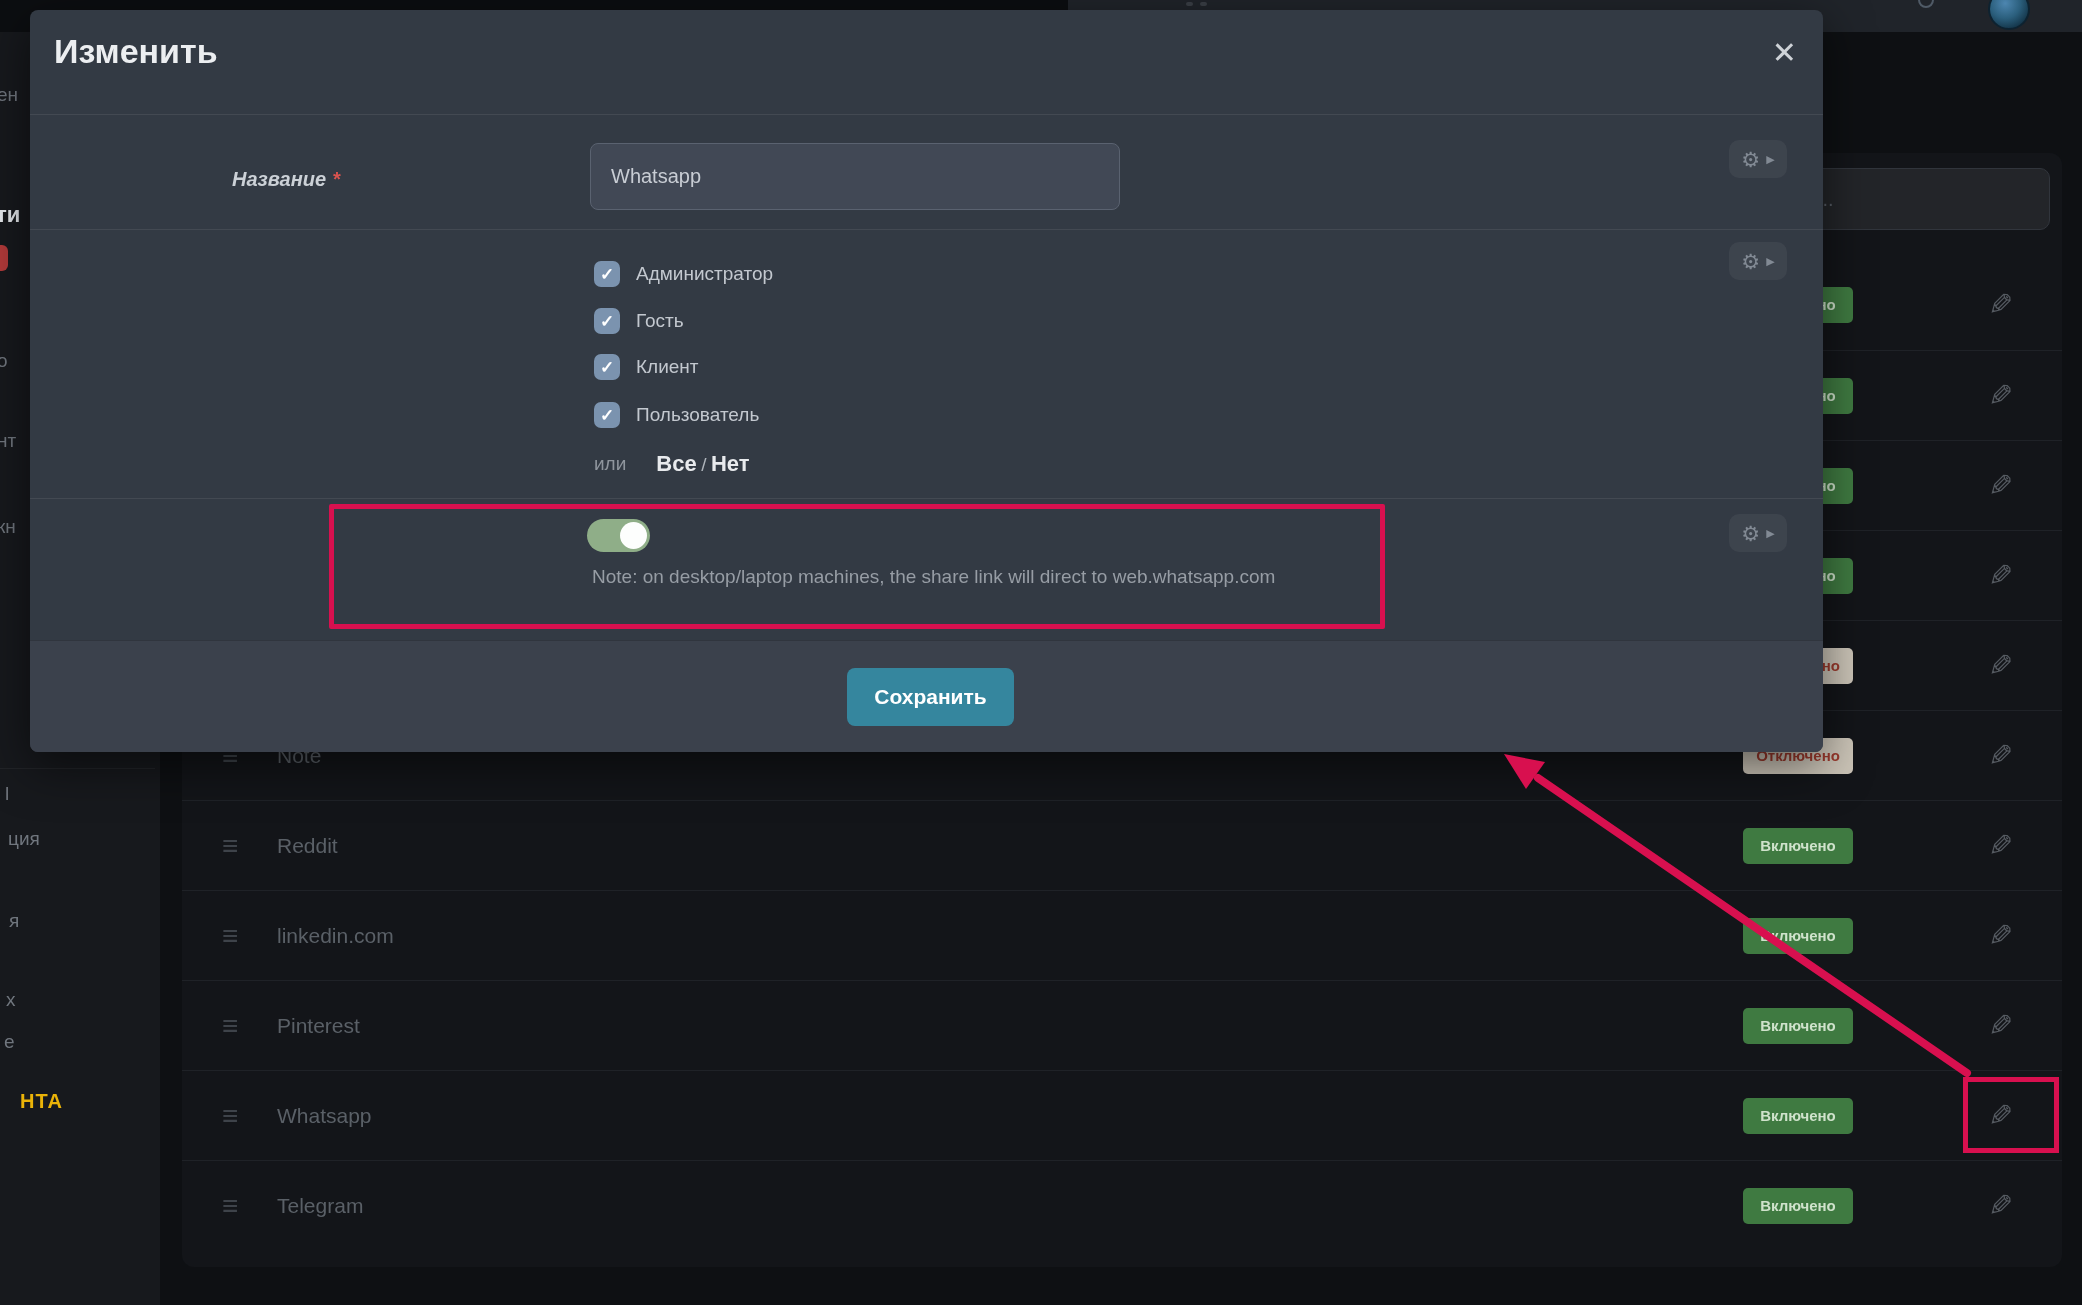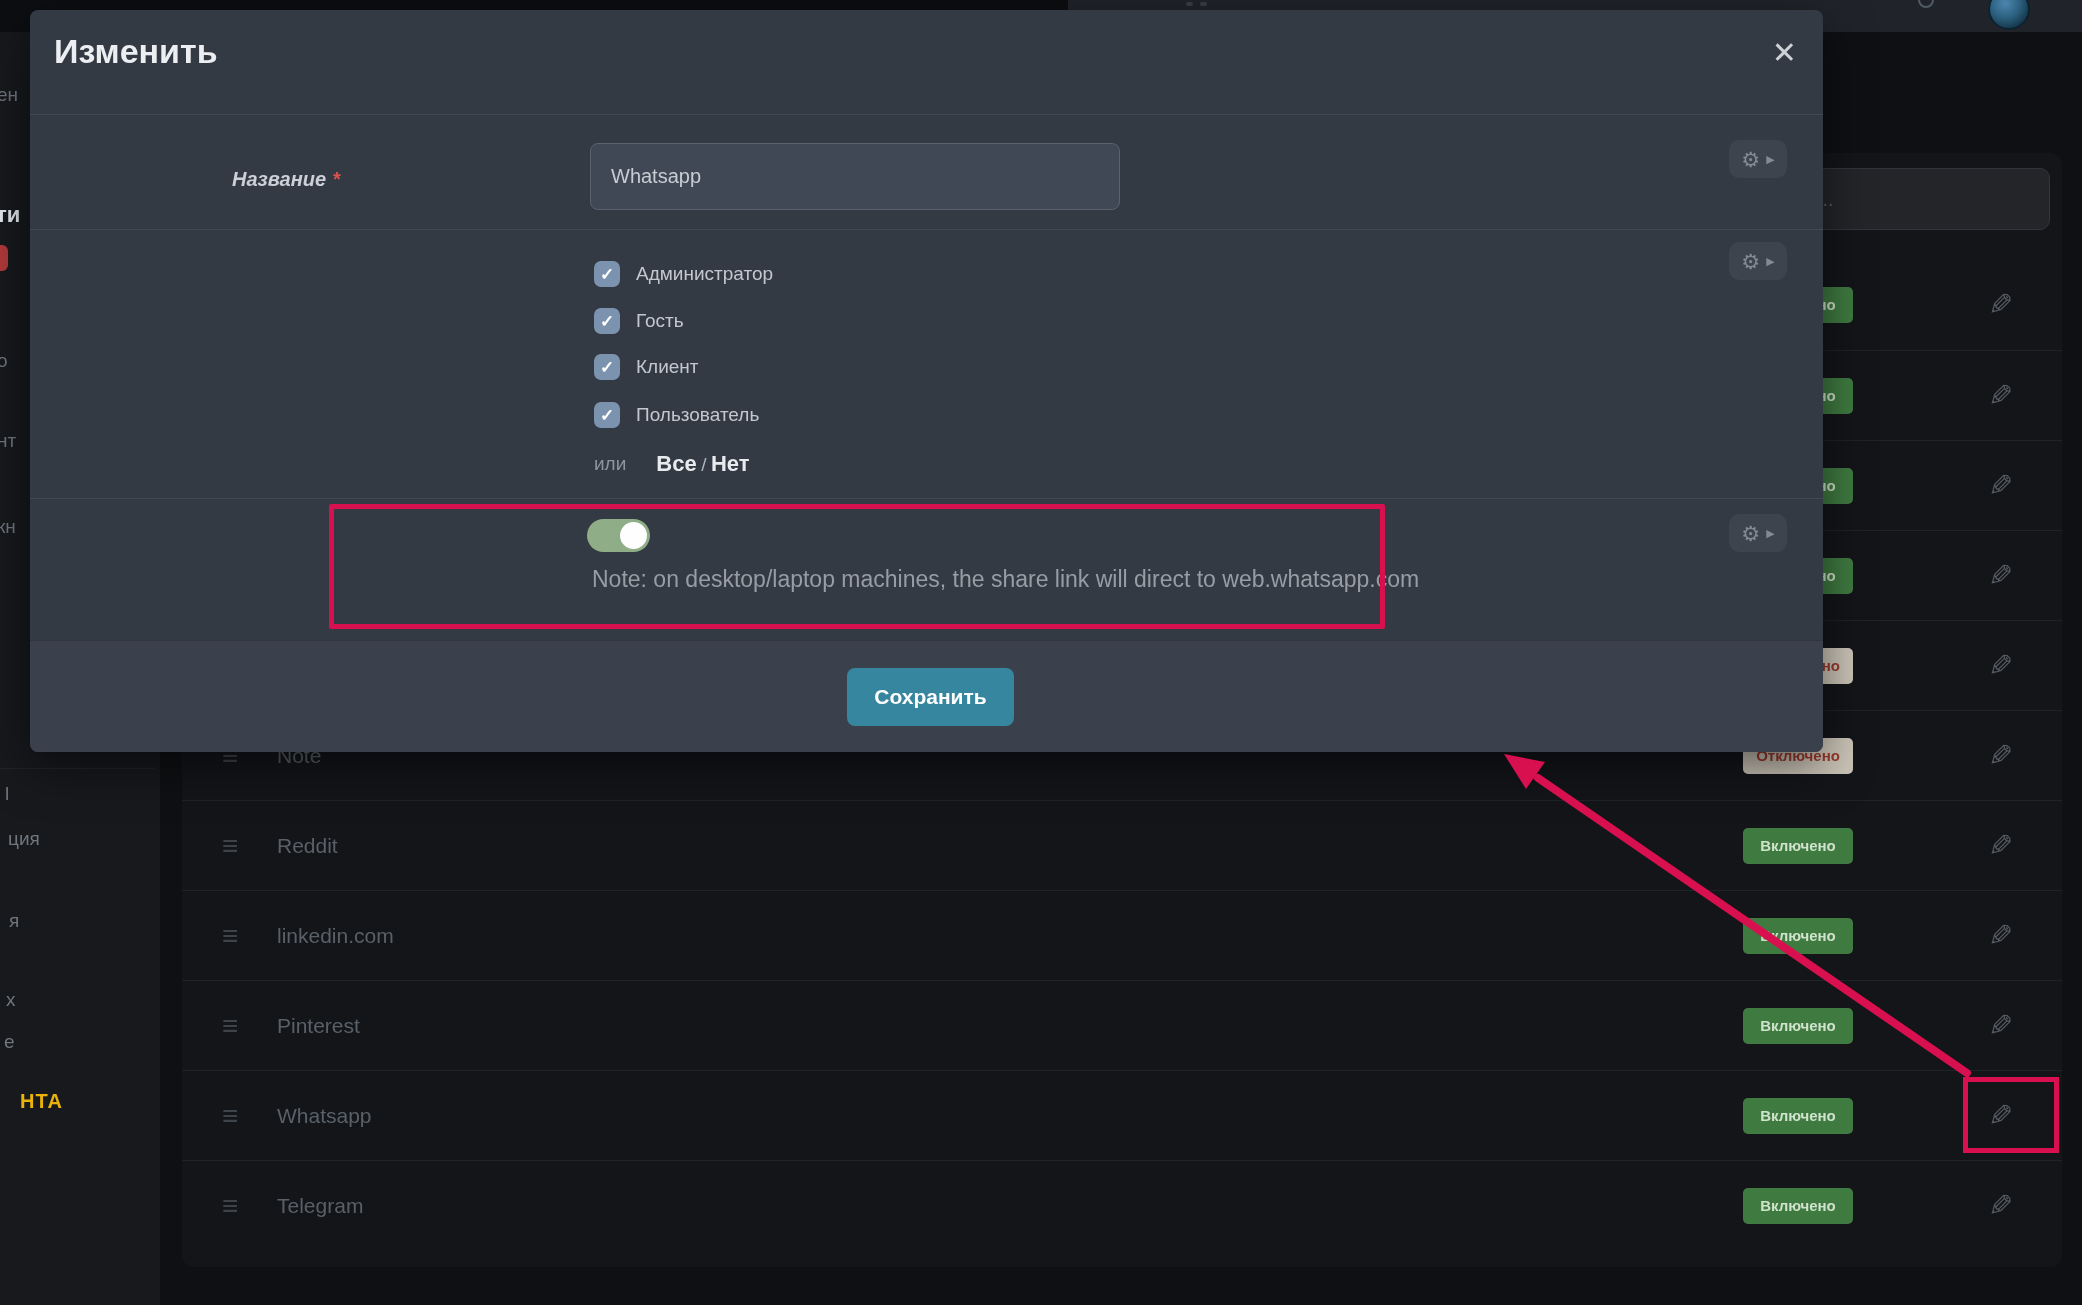--- a/index.html
+++ b/index.html
@@ -77,21 +77,21 @@
 
   .ornone { position:absolute; left:564px; top:441px; height:26px; display:flex; align-items:center; gap:30px; }
   .or-text { color:#8f959d; font-size:19px; }
   .link-strong { color:#e8eaed; font-size:22px; font-weight:bold; cursor:pointer; }
   .slash { color:#aeb4bb; font-size:19px; }
 
   .toggle { position:absolute; left:557px; top:509px; width:63px; height:33px; border-radius:17px;
             background:#8fae88; border:none; cursor:pointer; }
   .toggle .knob { position:absolute; right:3px; top:3px; width:27px; height:27px; border-radius:50%;
                   background:#fdfefd; }
-  .note { position:absolute; left:562px; top:556px; color:#979da5; font-size:23px; }
+  .note { position:absolute; left:562px; top:556px; color:#979da5; font-size:19px; }
 
   .hl-rect { position:absolute; left:299px; top:494px; width:1056px; height:125px;
              border:5px solid #d8104f; border-radius:2px; pointer-events:none; }
 
   .m-footer { position:absolute; left:0; top:630px; width:100%; height:112px; background:#3b414c;
               border-radius:0 0 8px 8px; border-top:1px solid rgba(0,0,0,0.18); }
   .save-btn { position:absolute; left:817px; top:27px; width:167px; height:58px; background:#35869e;
               color:#ffffff; border:none; border-radius:8px; font-size:21px; font-weight:bold;
               cursor:pointer; font-family:"Liberation Sans", sans-serif; }
 

